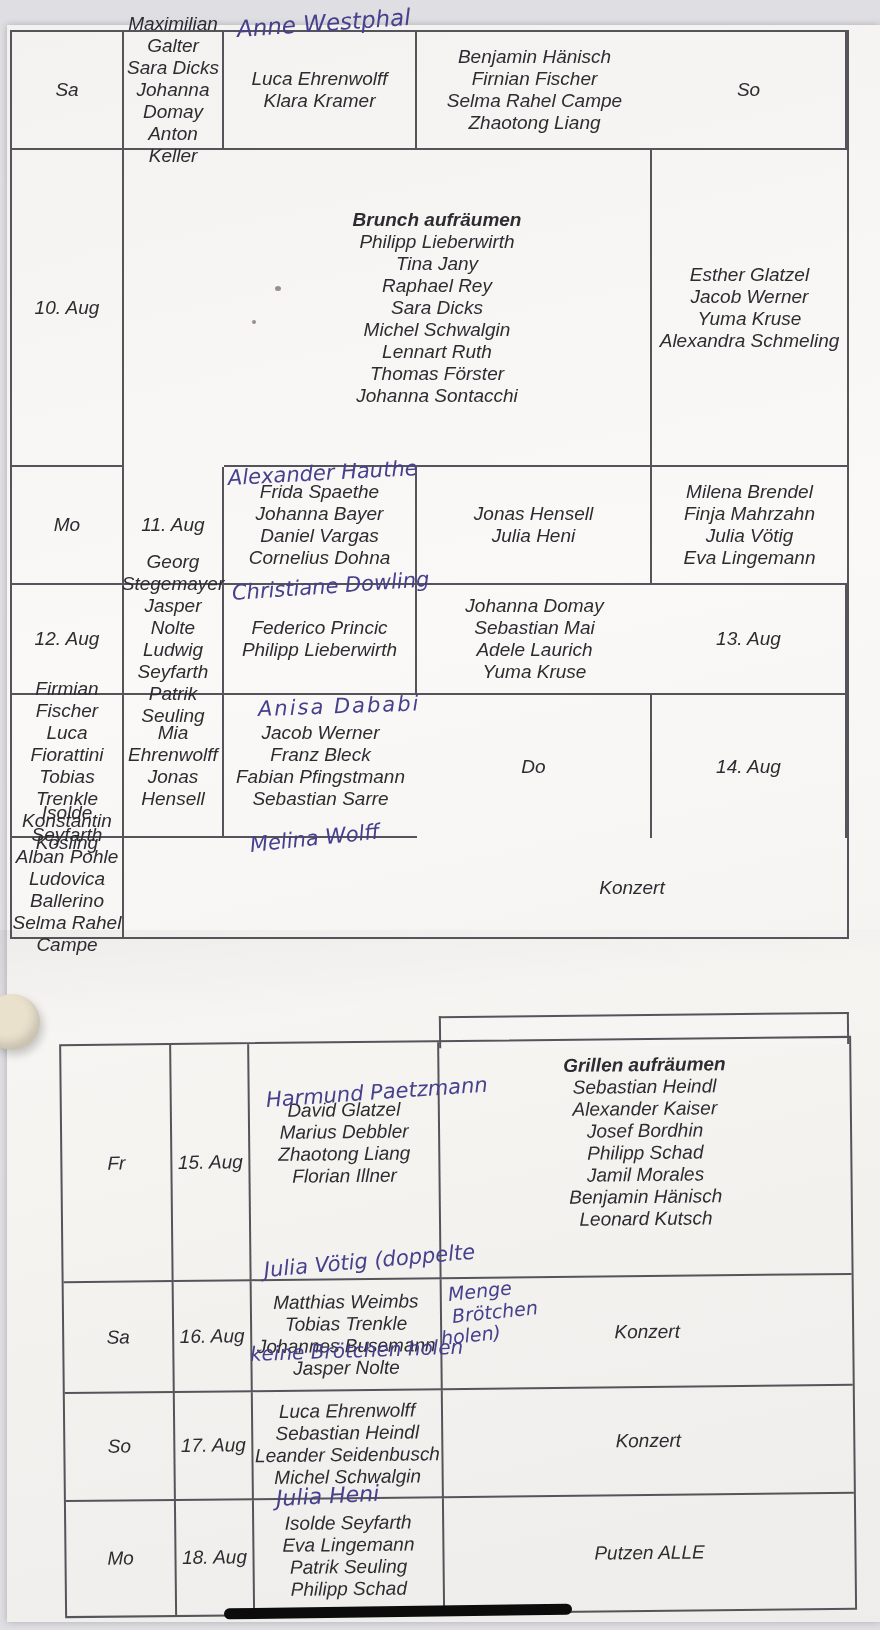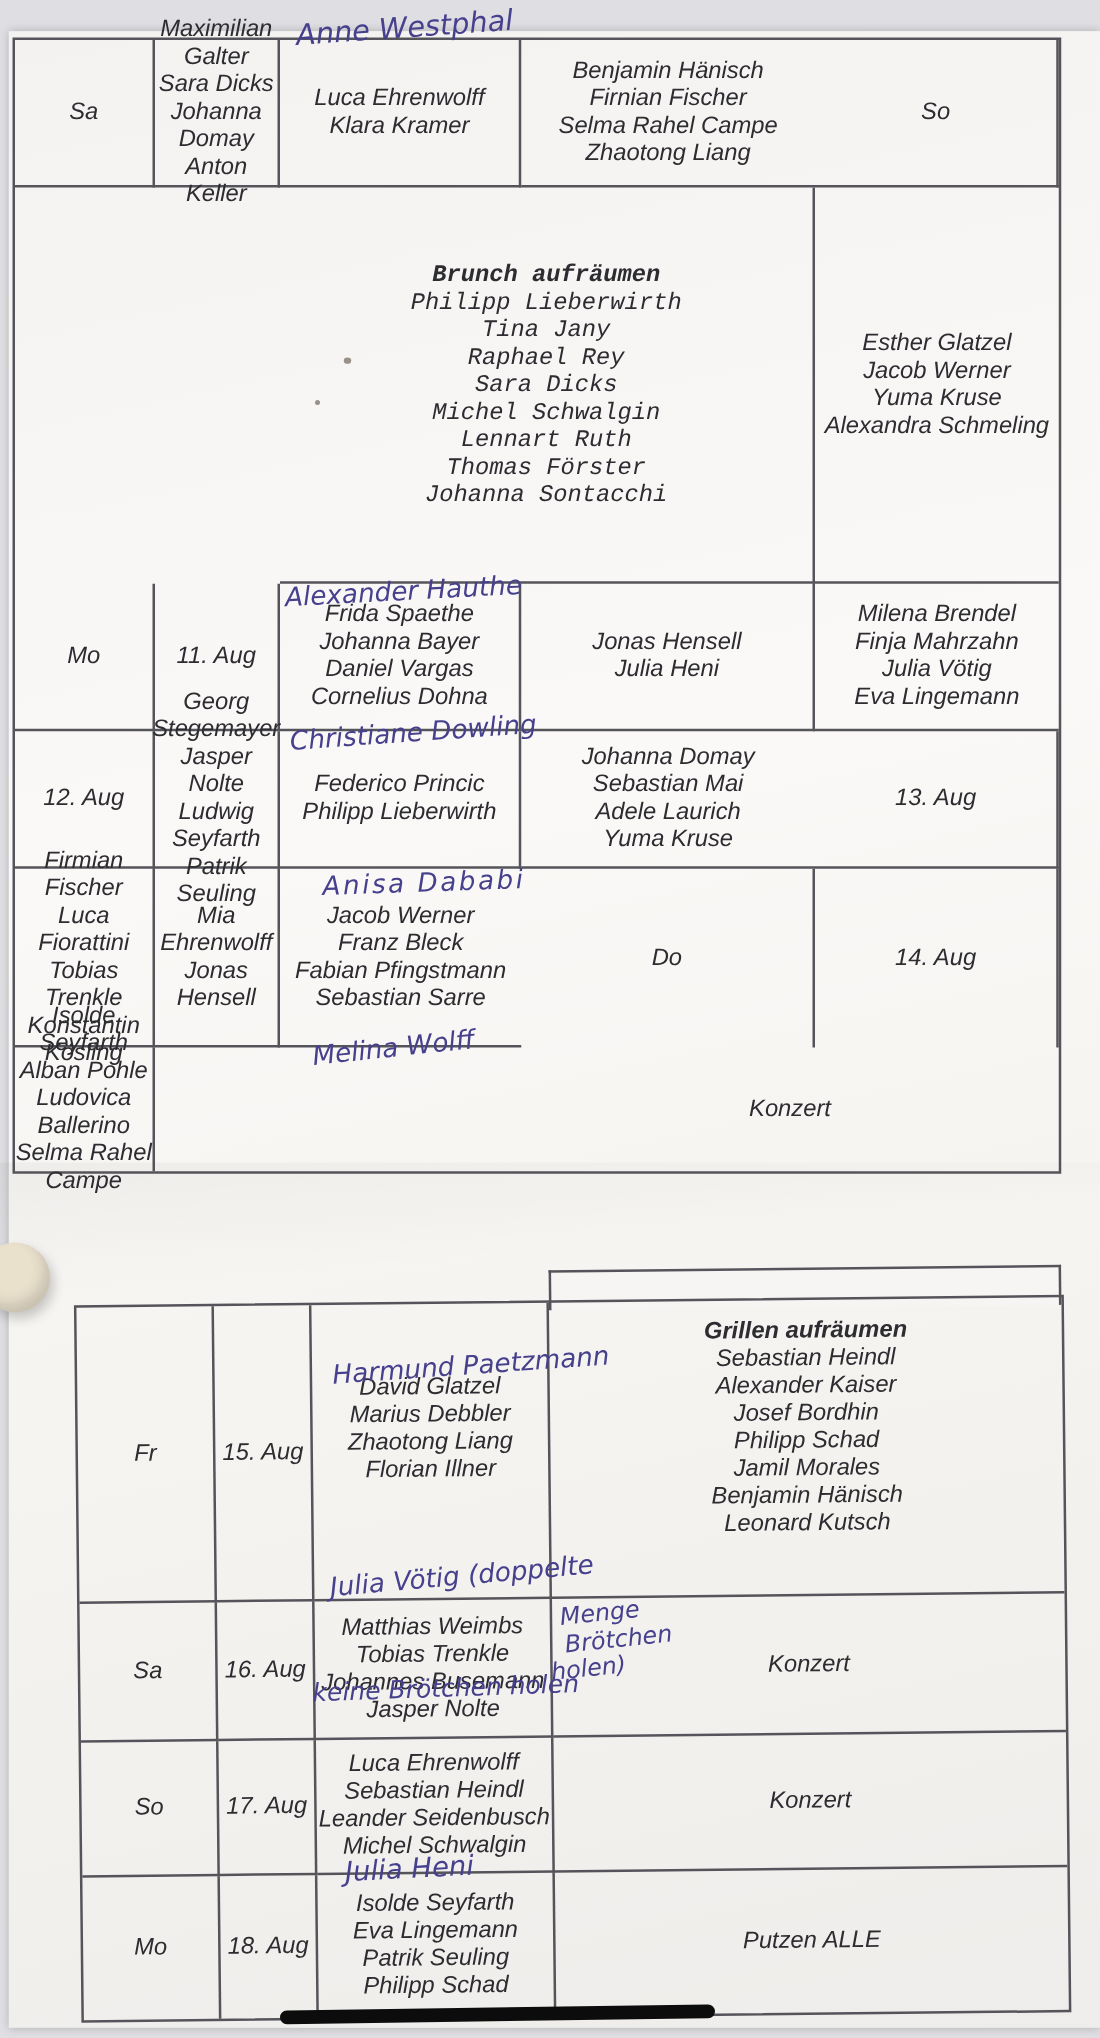--- a/index.html
+++ b/index.html
@@ -35,21 +35,21 @@
     grid-template-columns:110px 78px 190px 410px;
     grid-template-rows:237px 111px 108px 114px;
   }
   .c {
     border-right:2px solid #55545a; border-bottom:2px solid #55545a;
     display:flex; flex-direction:column; justify-content:center; align-items:center;
     text-align:center; position:relative; overflow:visible;
   }
   .lastcol { border-right:none; }
   .lastrow { border-bottom:none; }
-  .span34 { grid-column:3 / span 2;font-family:Liberation Mono, monospace; }
+  .span34 { grid-column:3 / span 2; }
   .span45 { grid-column:4 / span 2; }
   .day, .date { font-size:19px; }
   .names { white-space:pre-line; font-size:19px; line-height:22px; }
   .title { font-weight:bold; font-size:19px; line-height:22px; }
   .event { font-size:19px; }
   .hw {
     position:absolute; font-family:"DejaVu Sans", sans-serif; font-style:italic;
     color:#46408d; white-space:nowrap; transform-origin:left center; z-index:5;
   }
   .blob {
@@ -79,20 +79,21 @@
 Johanna Domay
 Anton Keller</div>
     <div class="c names">Luca Ehrenwolff
 Klara Kramer</div>
     <div class="c names lastcol">Benjamin Hänisch
 Firnian Fischer
 Selma Rahel Campe
 Zhaotong Liang</div>
 
     <div class="c day">So</div>
+    <div class="c date">10. Aug</div>
     <div class="c span34">
       <div class="title">Brunch aufräumen</div>
       <div class="names">Philipp Lieberwirth
 Tina Jany
 Raphael Rey
 Sara Dicks
 Michel Schwalgin
 Lennart Ruth
 Thomas Förster
 Johanna Sontacchi</div>

